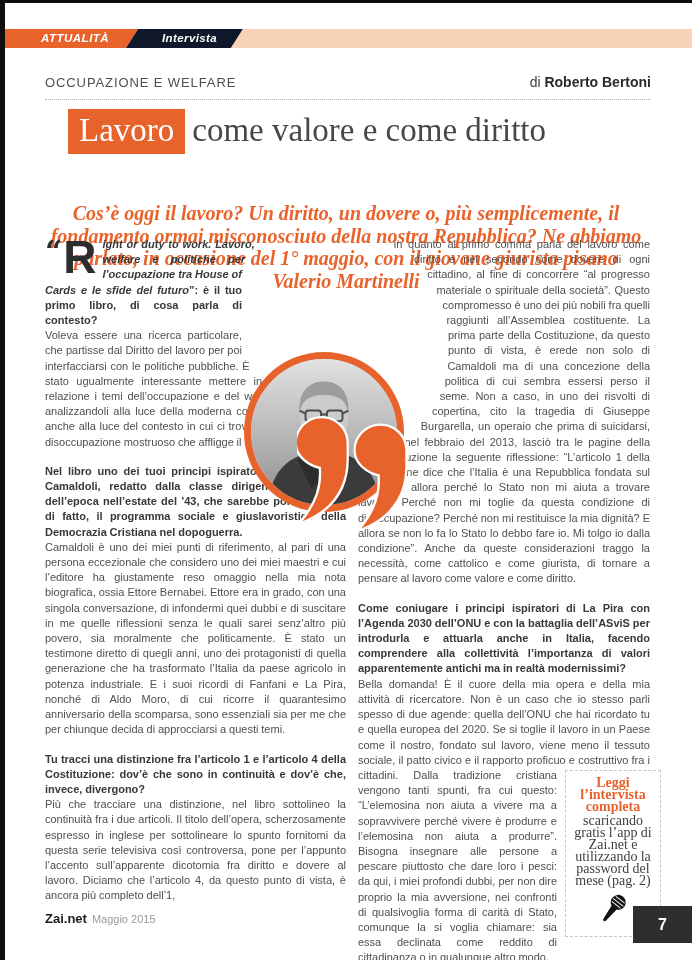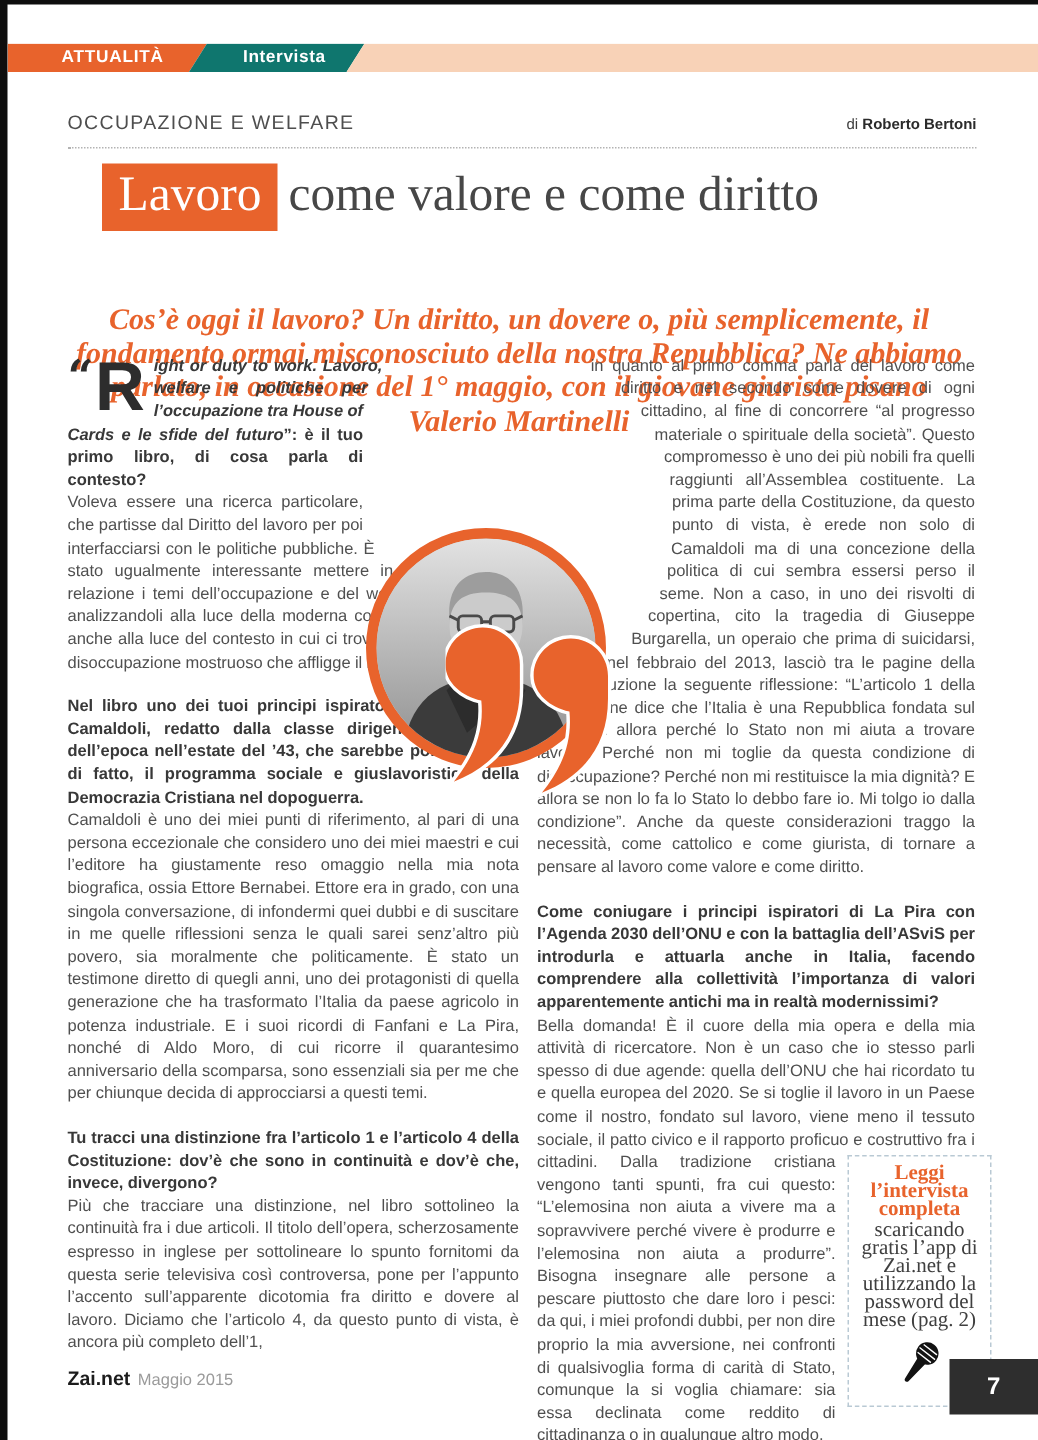--- a/index.html
+++ b/index.html
@@ -3,38 +3,38 @@
 <meta charset="utf-8">
 <style>
   html,body{margin:0;padding:0;background:#fff;}
   .page{position:relative;width:692px;height:960px;background:#fff;overflow:hidden;
         font-family:"Liberation Sans",sans-serif;}
   .edge-left{position:absolute;left:0;top:0;width:5px;height:100%;background:#0e0e0e;}
   .edge-top{position:absolute;left:0;top:0;width:100%;height:3px;background:#0e0e0e;}
 
   
   .kicker{position:absolute;left:5px;top:29px;right:0;height:19px;}
-  .k-seg{position:absolute;top:0;height:19px;}
+  .k-seg{position:absolute;top:0;height:19px;font-style:italic;}
   .k-orange{left:0;width:133px;background:#e8632c;
             clip-path:polygon(0 0,100% 0,calc(100% - 12px) 100%,0 100%);}
-  .k-gray{left:121px;width:117px;background:#0f766e;
+  .k-gray{left:121px;width:117px;background:#0f172a;
           clip-path:polygon(12px 0,100% 0,calc(100% - 12px) 100%,0 100%);}
   .k-pale{left:226px;right:0;background:#f8d2b7;
           clip-path:polygon(12px 0,100% 0,100% 100%,0 100%);}
   .k-orange span{display:block;padding-left:36px;font-size:11.5px;font-weight:bold;
                  color:#fff;line-height:19px;letter-spacing:.5px;}
   .k-gray span{display:block;padding-left:36px;font-size:11.5px;font-weight:bold;
                color:#fff;line-height:19px;letter-spacing:.4px;}
 
   
   .catrow{position:absolute;left:45px;top:74px;width:606px;display:flex;
           justify-content:space-between;align-items:flex-end;
           border-bottom:1px dotted #b3b3b3;padding-bottom:9px;}
   .category{font-size:13px;letter-spacing:.9px;color:#4e4e4e;}
-  .byline{font-size:10px;color:#3c3c3c;}
+  .byline{font-size:14px;color:#3c3c3c;}
   .byline b{color:#2b2b2b;}
 
   
   .title{position:absolute;left:68px;top:112px;width:600px;white-space:nowrap;
          font-family:"Liberation Serif",serif;font-size:33px;color:#474747;}
   .title-hl{background:#e8632c;color:#fff;padding:3px 11px 6px;}
   .title-rest{margin-left:7px;}
 
   .standfirst{position:absolute;left:46px;top:158px;width:600px;text-align:center;
               font-family:"Liberation Serif",serif;font-style:italic;font-weight:bold;

